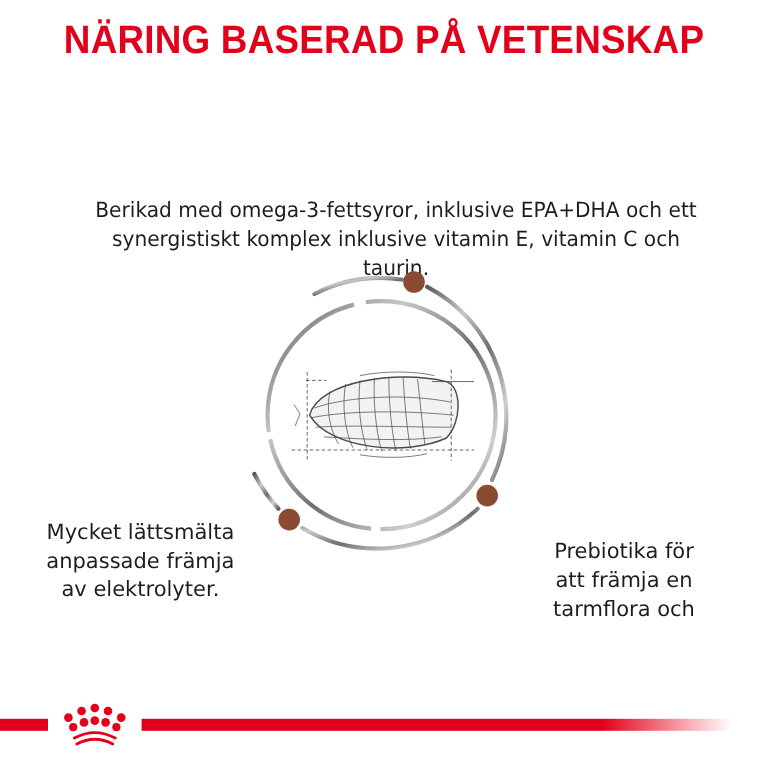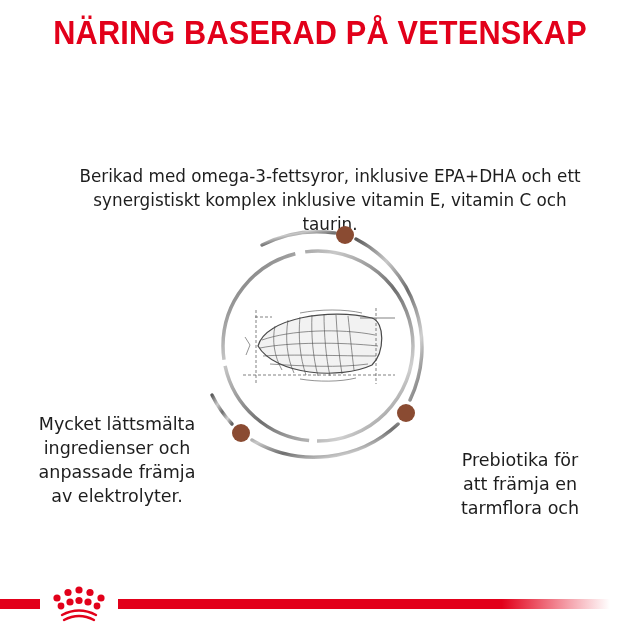--- a/index.html
+++ b/index.html
@@ -3,21 +3,21 @@
 <meta charset="utf-8">
 <style>
   html,body{margin:0;padding:0;background:#ffffff;}
   body{width:640px;height:640px;position:relative;overflow:hidden;font-family:"DejaVu Sans","Liberation Sans",sans-serif;color:#1a1a1a;}
   .title{position:absolute;top:14px;left:0;width:640px;text-align:center;font-family:"Liberation Sans",sans-serif;font-weight:bold;font-size:33px;letter-spacing:0.2px;color:#e2001a;transform:scaleX(0.93);transform-origin:center;}
   .intro{position:absolute;top:164px;left:60px;width:540px;text-align:center;font-family:"DejaVu Sans",sans-serif;font-size:17.5px;line-height:24px;color:#1d1d1d;transform:scaleX(0.96);}
   .intro span{display:block;}
   .diagram{position:absolute;left:0;top:0;width:640px;height:640px;}
   .caption{position:absolute;text-align:center;font-family:"DejaVu Sans",sans-serif;font-size:17.5px;line-height:24px;color:#1d1d1d;}
   .caption span{display:block;white-space:nowrap;}
-  .cap-left{left:22px;top:412px;width:190px;}
+  .cap-left{left:22px;top:432px;width:190px;}
   .cap-right{left:420px;top:412px;width:200px;margin-top:36px;}
   .footer-bar{position:absolute;top:599px;height:10px;}
   .bar-left{left:0;width:40px;background:#e2001a;}
   .bar-right{left:118px;width:492px;background:linear-gradient(to right,#e2001a 0%,#e2001a 78%,rgba(226,0,26,0.35) 92%,rgba(226,0,26,0) 100%);}
   .crown{position:absolute;left:44px;top:585px;width:70px;height:40px;}
 </style>
 </head>
 <body>
 
 <div class="title">NÄRING BASERAD PÅ VETENSKAP</div>
@@ -80,21 +80,20 @@
     <path d="M 245 337 L 250 345 L 246 355" stroke-width="0.6"></path>
   </g>
 
   <circle cx="345" cy="235" r="9" fill="#8a4b32"></circle>
   <circle cx="406" cy="413" r="9" fill="#8a4b32"></circle>
   <circle cx="241" cy="433" r="9" fill="#8a4b32"></circle>
 </svg>
 
 <div class="caption cap-left">
   <span>Mycket lättsmälta</span>
-  <span>ingredienser och</span>
   <span>anpassade främja</span>
   <span>av elektrolyter.</span>
 </div>
 
 <div class="caption cap-right">
   <span>Prebiotika för</span>
   <span>att främja en</span>
   <span>tarmflora och</span>
 </div>
 

